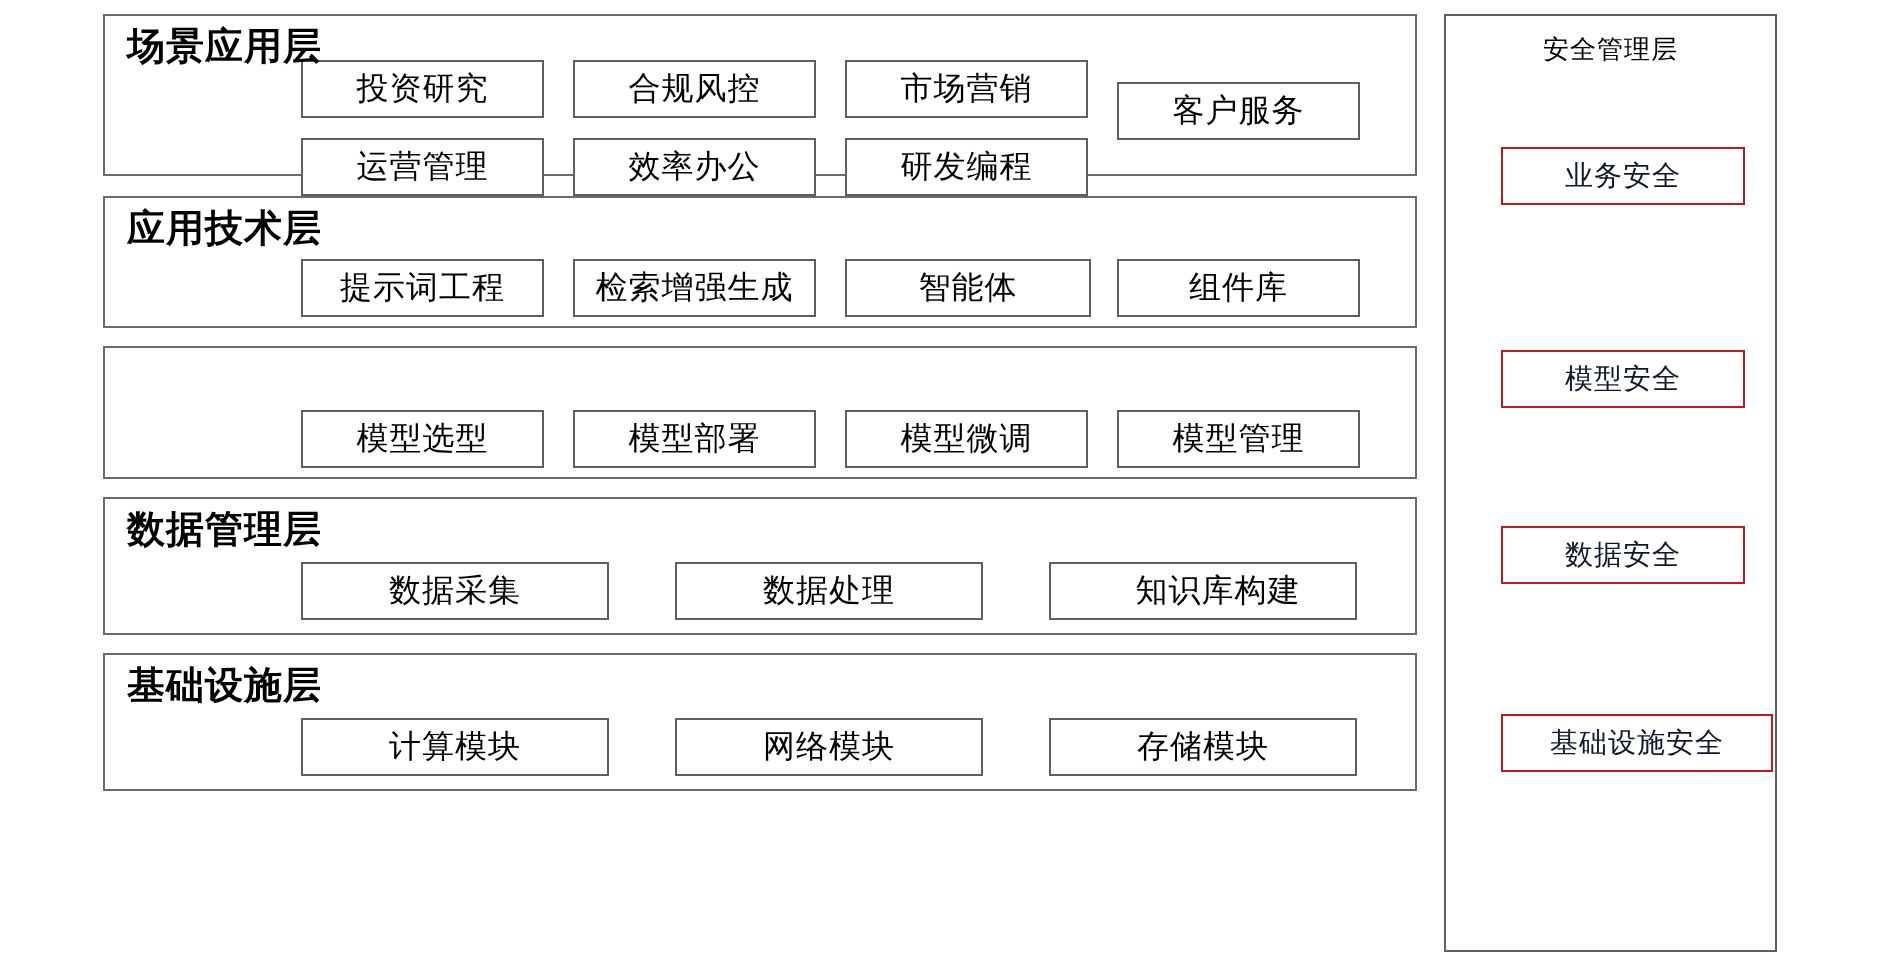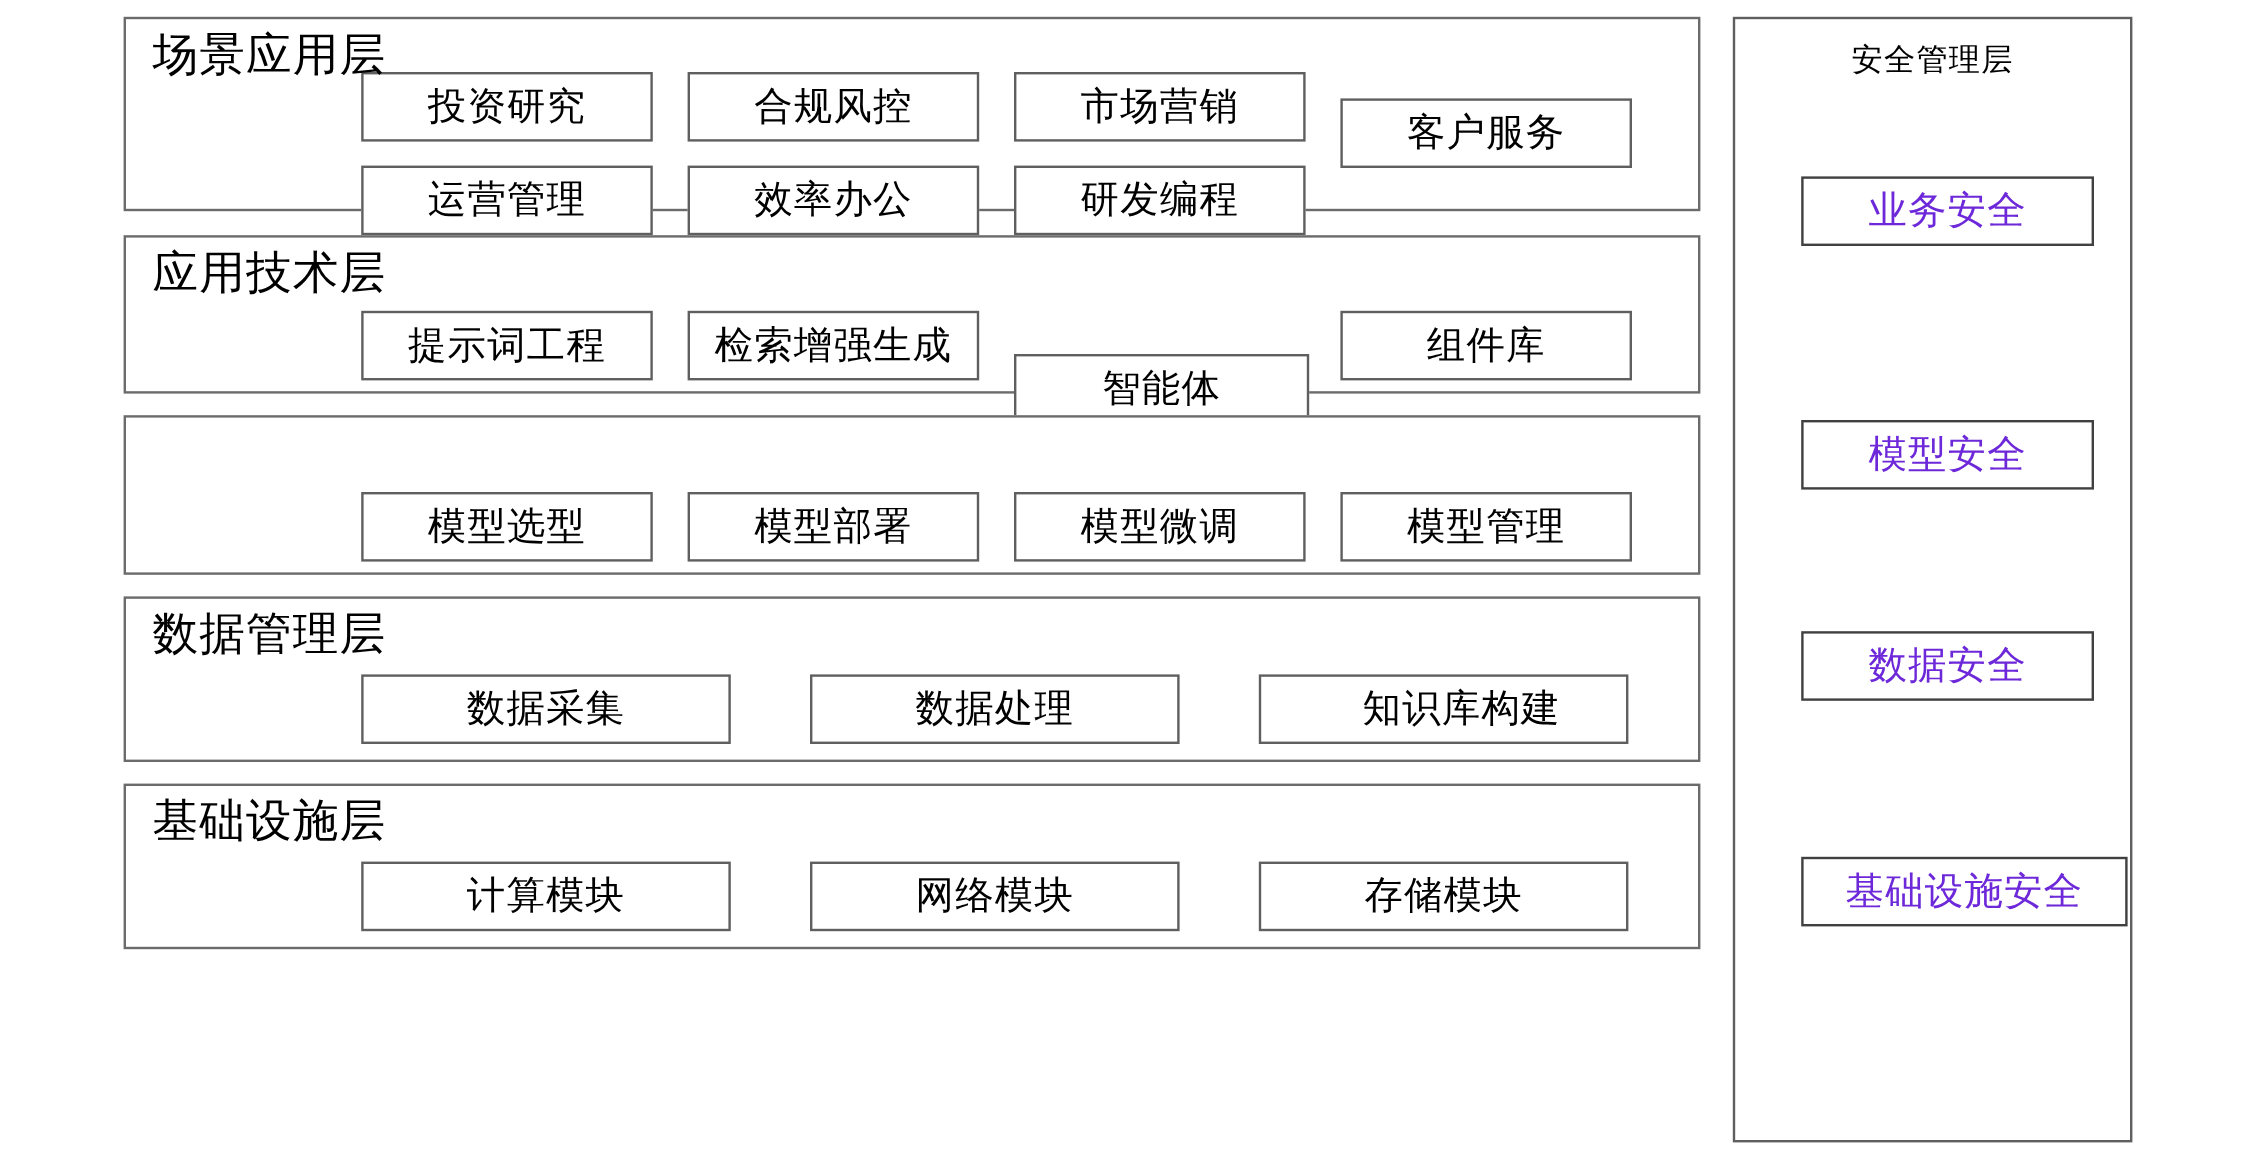--- a/index.html
+++ b/index.html
@@ -31,20 +31,21 @@
     position: absolute;
     left: 22px;
     top: 10px;
     font-size: 38px;
     line-height: 1.1;
     letter-spacing: 1px;
     white-space: nowrap;
     color: #000000;
     background: transparent;
     z-index: 5;
+    font-weight: bold;
   }
 
   
   .module {
     position: absolute;
     box-sizing: border-box;
     border: 2px solid #5f5f5f;
     background: #ffffff;
     display: flex;
     align-items: center;
@@ -69,29 +70,29 @@
     width: 100%;
     text-align: center;
     font-size: 26px;
     letter-spacing: 1px;
     white-space: nowrap;
     color: #000000;
   }
   .security-box {
     position: absolute;
     box-sizing: border-box;
-    border: 2px solid #404040;
+    border: 2px solid #b91c1c;
     background: #ffffff;
     display: flex;
     align-items: center;
     justify-content: center;
-    font-size: 32px;
+    font-size: 28px;
     letter-spacing: 1px;
     white-space: nowrap;
-    color: #6d28d9;
+    color: #0f172a;
   }
 </style>
 </head>
 <body>
 
 <div id="canvas">
 
   <div class="layer" style="left:103px; top:14px; width:1314px; height:162px;">
     <div class="layer-title">场景应用层</div>
     <div class="module" style="left:196px; top:44px; width:243px; height:58px;">投资研究</div>
@@ -100,21 +101,21 @@
     <div class="module" style="left:1012px; top:44px; width:243px; height:58px;margin-top:22px;">客户服务</div>
     <div class="module" style="left:196px; top:122px; width:243px; height:58px;">运营管理</div>
     <div class="module" style="left:468px; top:122px; width:243px; height:58px;">效率办公</div>
     <div class="module" style="left:740px; top:122px; width:243px; height:58px;">研发编程</div>
   </div>
 
   <div class="layer" style="left:103px; top:196px; width:1314px; height:132px;">
     <div class="layer-title">应用技术层</div>
     <div class="module" style="left:196px; top:61px; width:243px; height:58px;">提示词工程</div>
     <div class="module" style="left:468px; top:61px; width:243px; height:58px;">检索增强生成</div>
-    <div class="module" style="left:740px; top:61px; width:246px; height:58px;margin-top:36px;">智能体</div>
+    <div class="module" style="left:740px; top:61px; width:246px; height:58px;">智能体</div>
     <div class="module" style="left:1012px; top:61px; width:243px; height:58px;">组件库</div>
   </div>
 
   <div class="layer" style="left:103px; top:346px; width:1314px; height:133px;">
     <div class="module" style="left:196px; top:62px; width:243px; height:58px;text-align:right;">模型选型</div>
     <div class="module" style="left:468px; top:62px; width:243px; height:58px;">模型部署</div>
     <div class="module" style="left:740px; top:62px; width:243px; height:58px;">模型微调</div>
     <div class="module" style="left:1012px; top:62px; width:243px; height:58px;">模型管理</div>
   </div>
 

